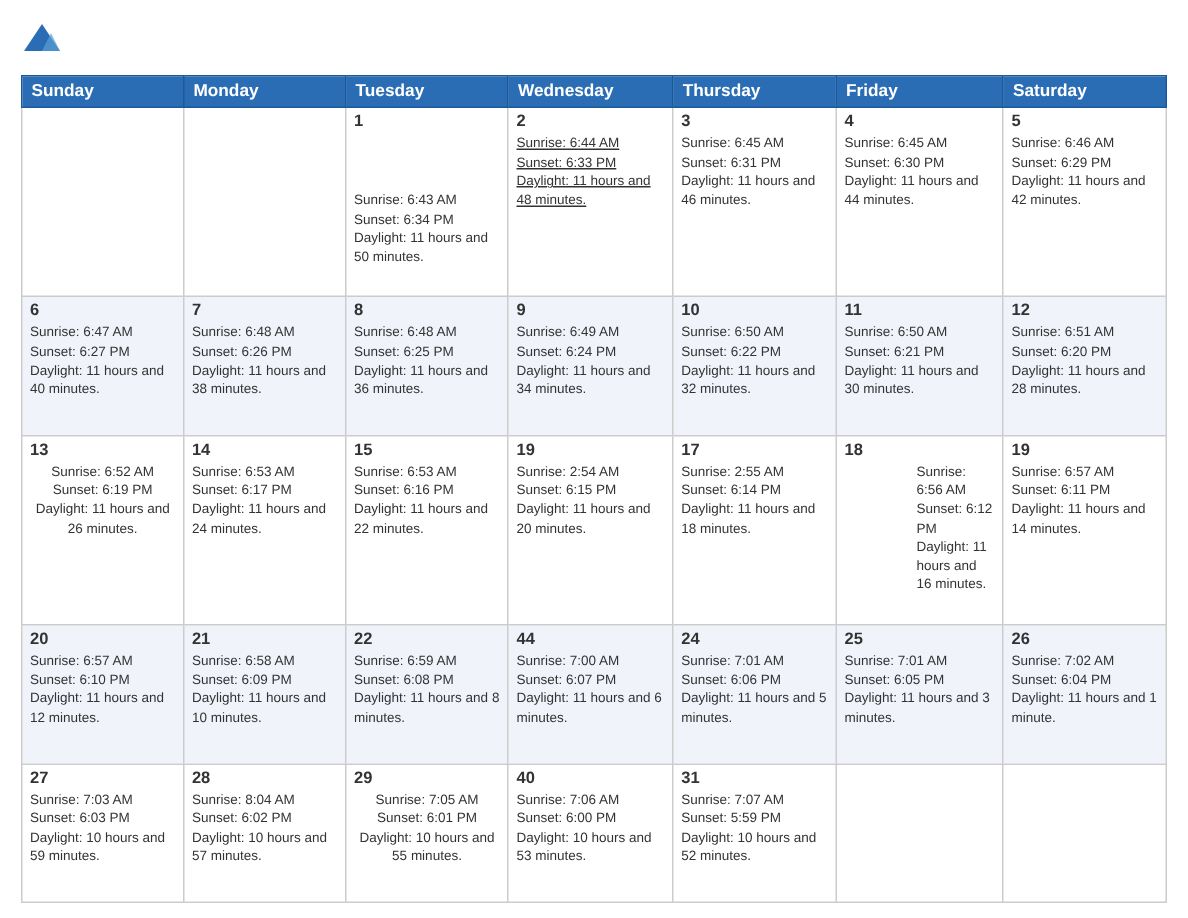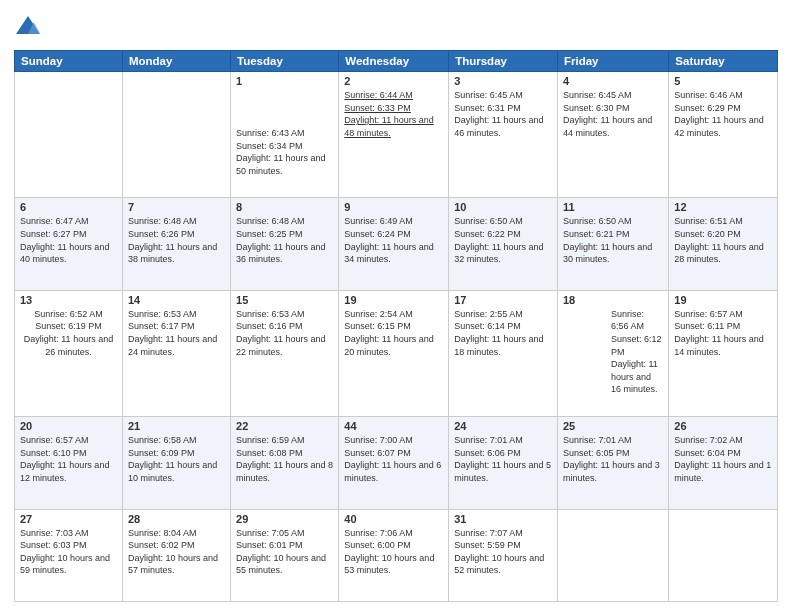--- a/index.html
+++ b/index.html
@@ -312,21 +312,21 @@
 Daylight: 10 hours and 59 minutes.</div>
           </td>
           <td>
             <div class="day-number">28</div>
             <div class="day-detail" style="white-space: pre-line;">Sunrise: 8:04 AM
 Sunset: 6:02 PM
 Daylight: 10 hours and 57 minutes.</div>
           </td>
           <td>
             <div class="day-number">29</div>
-            <div class="day-detail" style="white-space: pre-line;">Sunrise: 7:05 AM
+            <div class="day-detail" style="white-space: pre-line; text-align: center;">Sunrise: 7:05 AM
 Sunset: 6:01 PM
 Daylight: 10 hours and 55 minutes.</div>
           </td>
           <td>
             <div class="day-number">40</div>
             <div class="day-detail" style="white-space: pre-line;">Sunrise: 7:06 AM
 Sunset: 6:00 PM
 Daylight: 10 hours and 53 minutes.</div>
           </td>
           <td>

